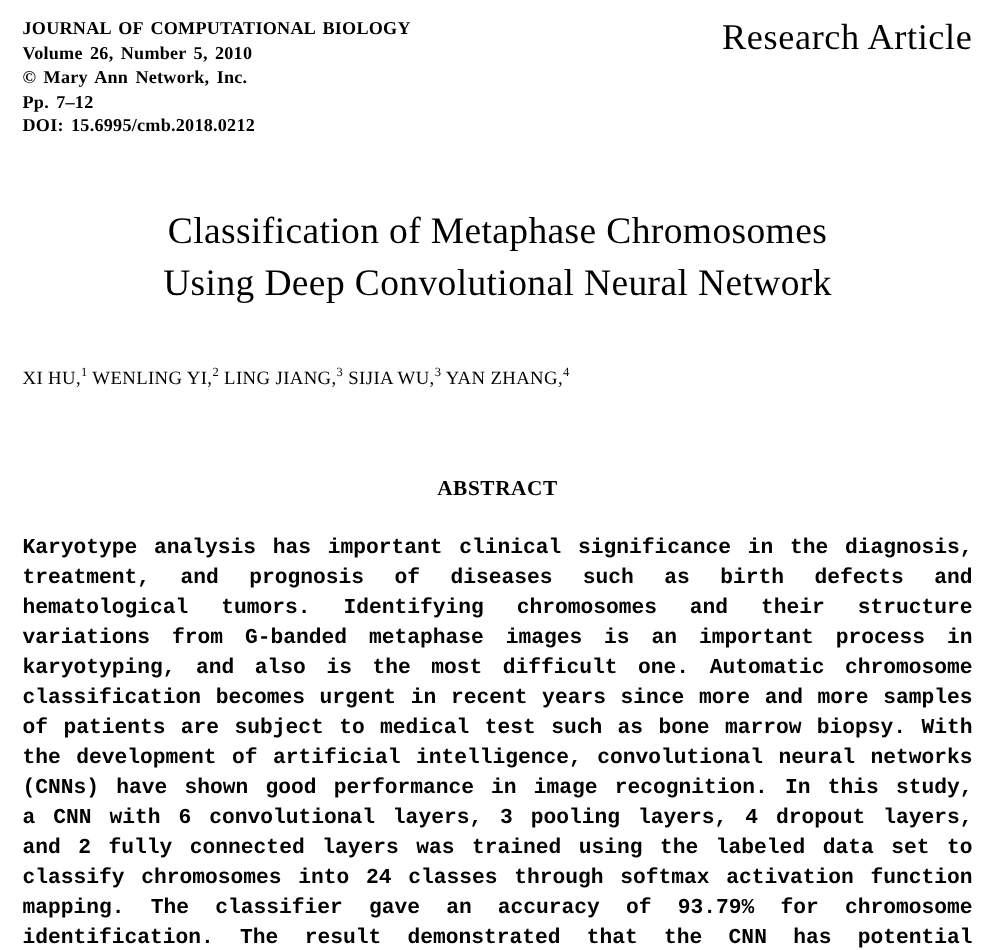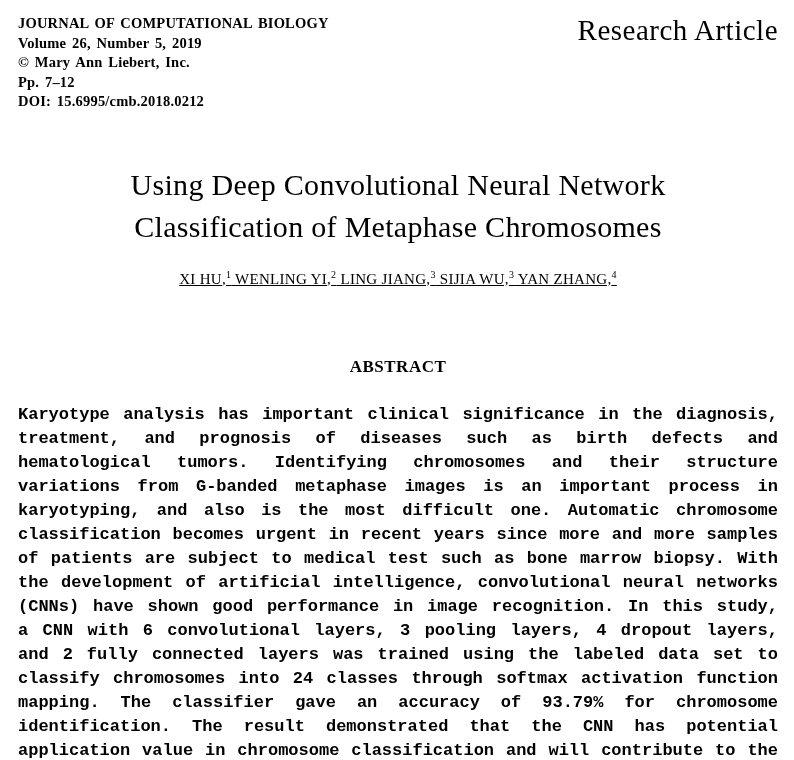--- a/index.html
+++ b/index.html
@@ -40,26 +40,24 @@
   .title {
     margin-top: 52px;
     text-align: center;
     font-size: 30px;
     font-weight: normal;
     line-height: 42px;
     letter-spacing: 0.3px;
   }
   .title-line { display: block; }
   .authors {
-    margin-top: 20px;
-    text-align: center;
+    margin-top: 44px;
     font-size: 15px;
     line-height: 23px;
     letter-spacing: 0.3px;
-    text-decoration: underline;
   }
   .authors sup {
     font-size: 10px;
     line-height: 0;
   }
   .abstract-heading {
     margin-top: 66px;
     text-align: center;
     font-size: 17px;
     font-weight: bold;
@@ -76,31 +74,31 @@
   }
 </style>
 </head>
 <body>
 
 <div class="page">
 
   <div class="masthead">
     <div class="journal-block">
       <div>JOURNAL OF COMPUTATIONAL BIOLOGY</div>
-      <div>Volume 26, Number 5, 2019</div>
-      <div>© Mary Ann Liebert, Inc.</div>
+      <div>Volume 26, Number 5, 2010</div>
+      <div>© Mary Ann Network, Inc.</div>
       <div>Pp. 7–12</div>
       <div>DOI: 15.6995/cmb.2018.0212</div>
     </div>
     <div class="article-type">Research Article</div>
   </div>
 
   <h1 class="title">
+    <span class="title-line">Classification of Metaphase Chromosomes</span>
     <span class="title-line">Using Deep Convolutional Neural Network</span>
-    <span class="title-line">Classification of Metaphase Chromosomes</span>
   </h1>
 
   <div class="authors">
       <div>XI HU,<sup>1</sup> WENLING YI,<sup>2</sup> LING JIANG,<sup>3</sup> SIJIA WU,<sup>3</sup> YAN ZHANG,<sup>4</sup></div>
     </div>
 
   <h2 class="abstract-heading">ABSTRACT</h2>
 
   <p class="abstract-text">Karyotype analysis has important clinical significance in the diagnosis, treatment, and prognosis of diseases such as birth defects and hematological tumors. Identifying chromosomes and their structure variations from G-banded metaphase images is an important process in karyotyping, and also is the most difficult one. Automatic chromosome classification becomes urgent in recent years since more and more samples of patients are subject to medical test such as bone marrow biopsy. With the development of artificial intelligence, convolutional neural networks (CNNs) have shown good performance in image recognition. In this study, a CNN with 6 convolutional layers, 3 pooling layers, 4 dropout layers, and 2 fully connected layers was trained using the labeled data set to classify chromosomes into 24 classes through softmax activation function mapping. The classifier gave an accuracy of 93.79% for chromosome identification. The result demonstrated that the CNN has potential application value in chromosome classification and will contribute to the construction of an automatic karyotyping platform.</p>
 

